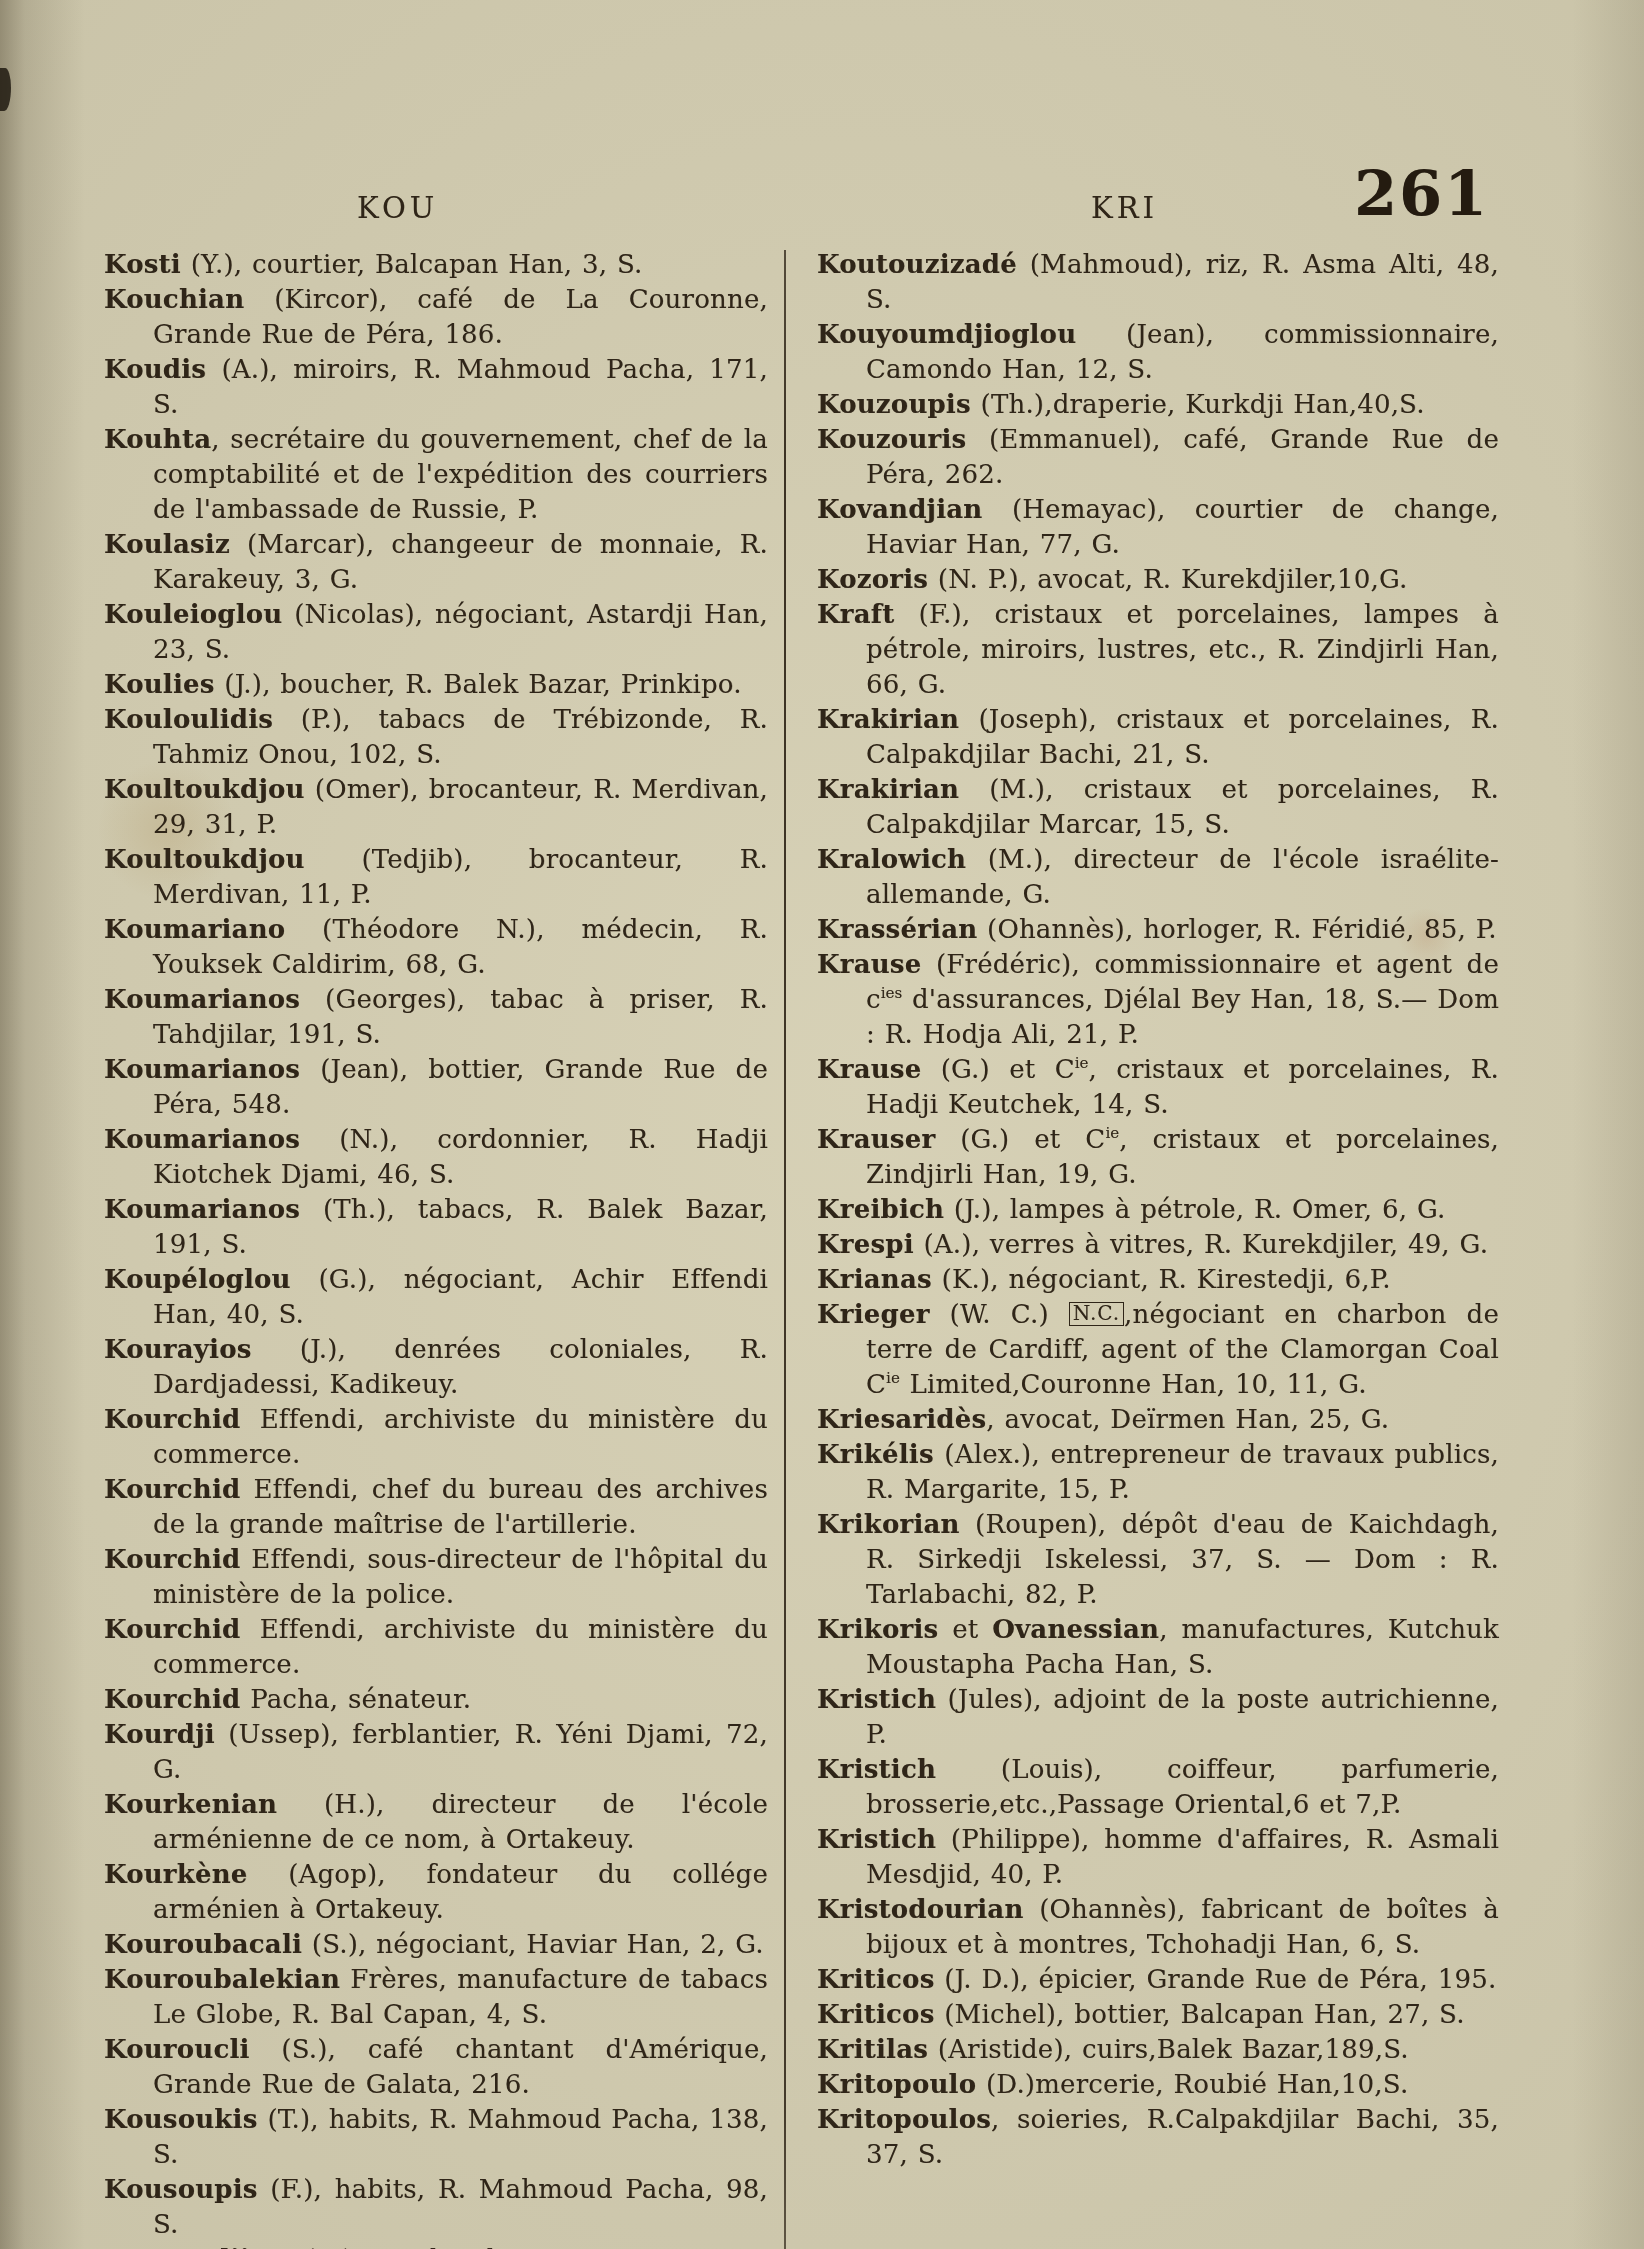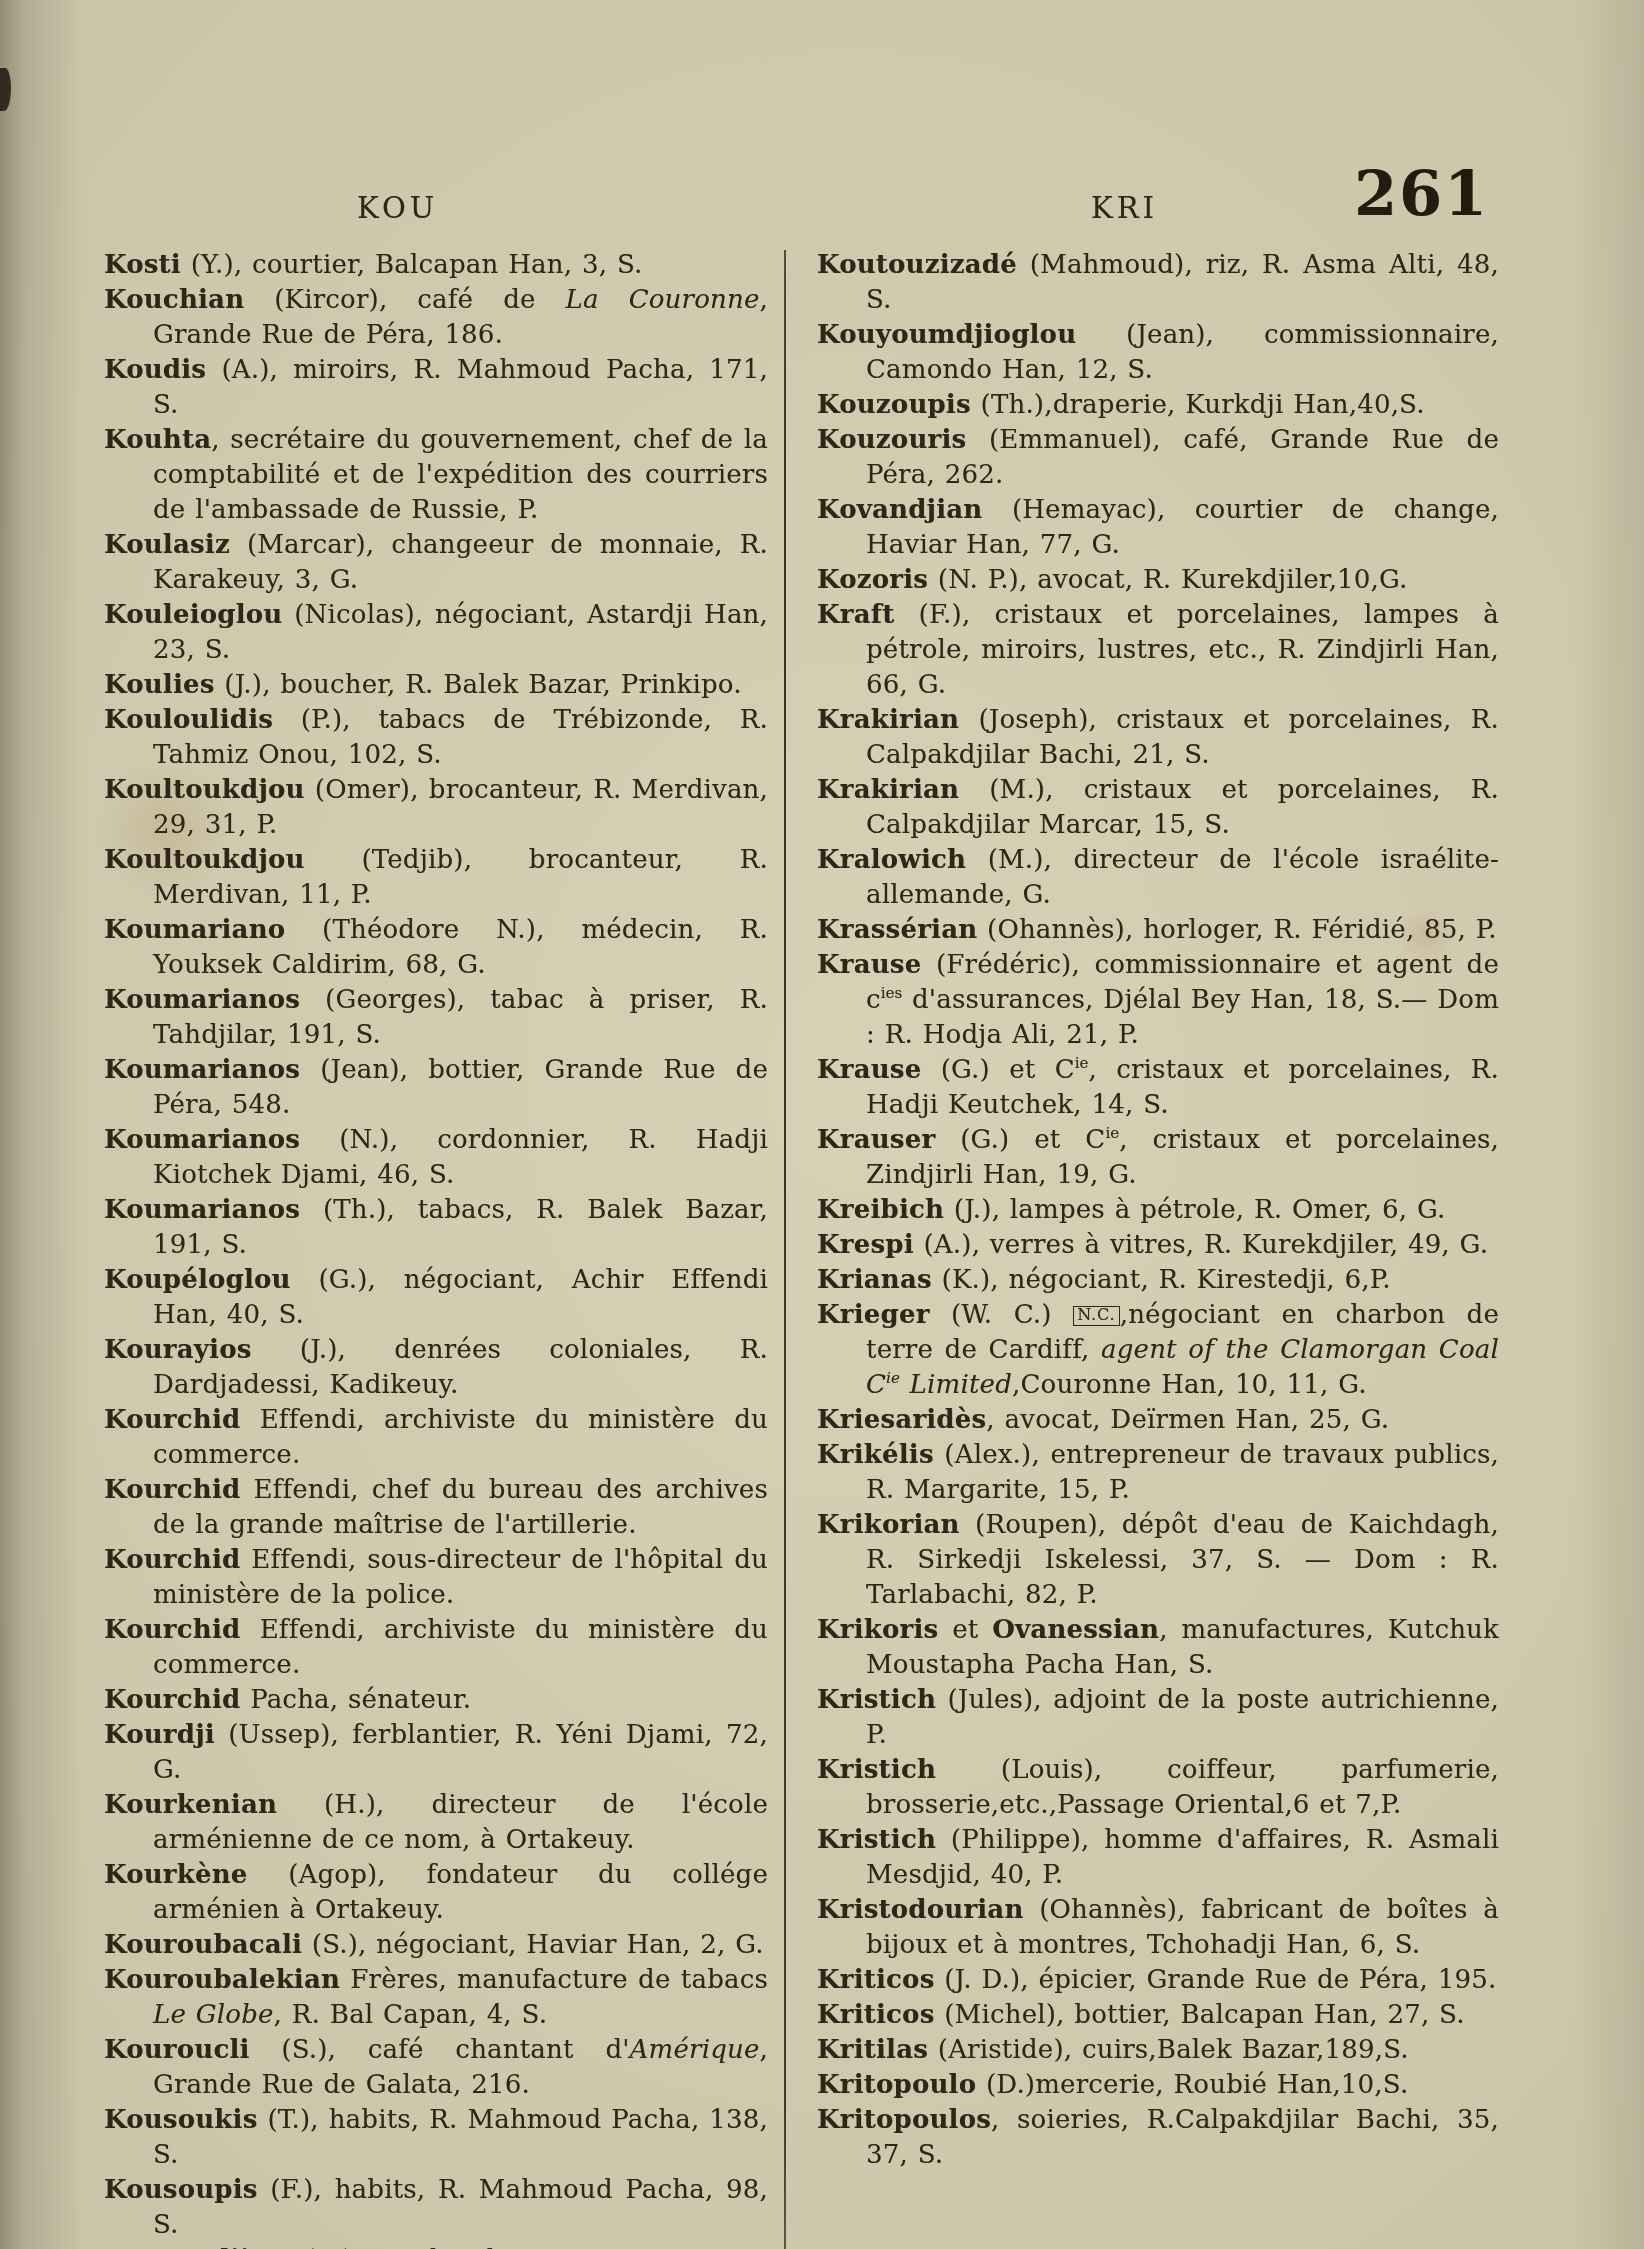--- a/index.html
+++ b/index.html
@@ -46,26 +46,26 @@
   .col-right{left:817px;width:682px;}
   .entry{
     margin:0;
     font-size:26px;line-height:35px;
     padding-left:49px;text-indent:-49px;
     text-align:justify;
     letter-spacing:0.2px;word-spacing:1.3px;
     text-shadow:0.3px 0.4px 0 rgba(47,37,24,0.28);
   }
   .entry .b{font-weight:bold;}
-  .entry .i{font-style:italic;}
+  .entry .i{}
   .entry sup{font-size:58%;line-height:0;vertical-align:10px;letter-spacing:0;}
   .entry .box{
     display:inline-block;text-indent:0;
     border:1.3px solid currentColor;
-    font-size:16px;line-height:1.05;
+    font-size:20px;line-height:1.05;
     padding:0.4px 3.1px 1.3px 3.1px;
     letter-spacing:0.9px;
     vertical-align:3.1px;
   }
   .edge-mark{
     position:absolute;left:0;top:68px;width:10.8px;height:43px;
     background:#201a11;border-radius:0 60% 70% 0/0 50% 60% 0;opacity:0.85;
   }
   .stain{position:absolute;border-radius:50%;pointer-events:none;}
   .s1{left:99px;top:756px;width:135px;height:148px;

